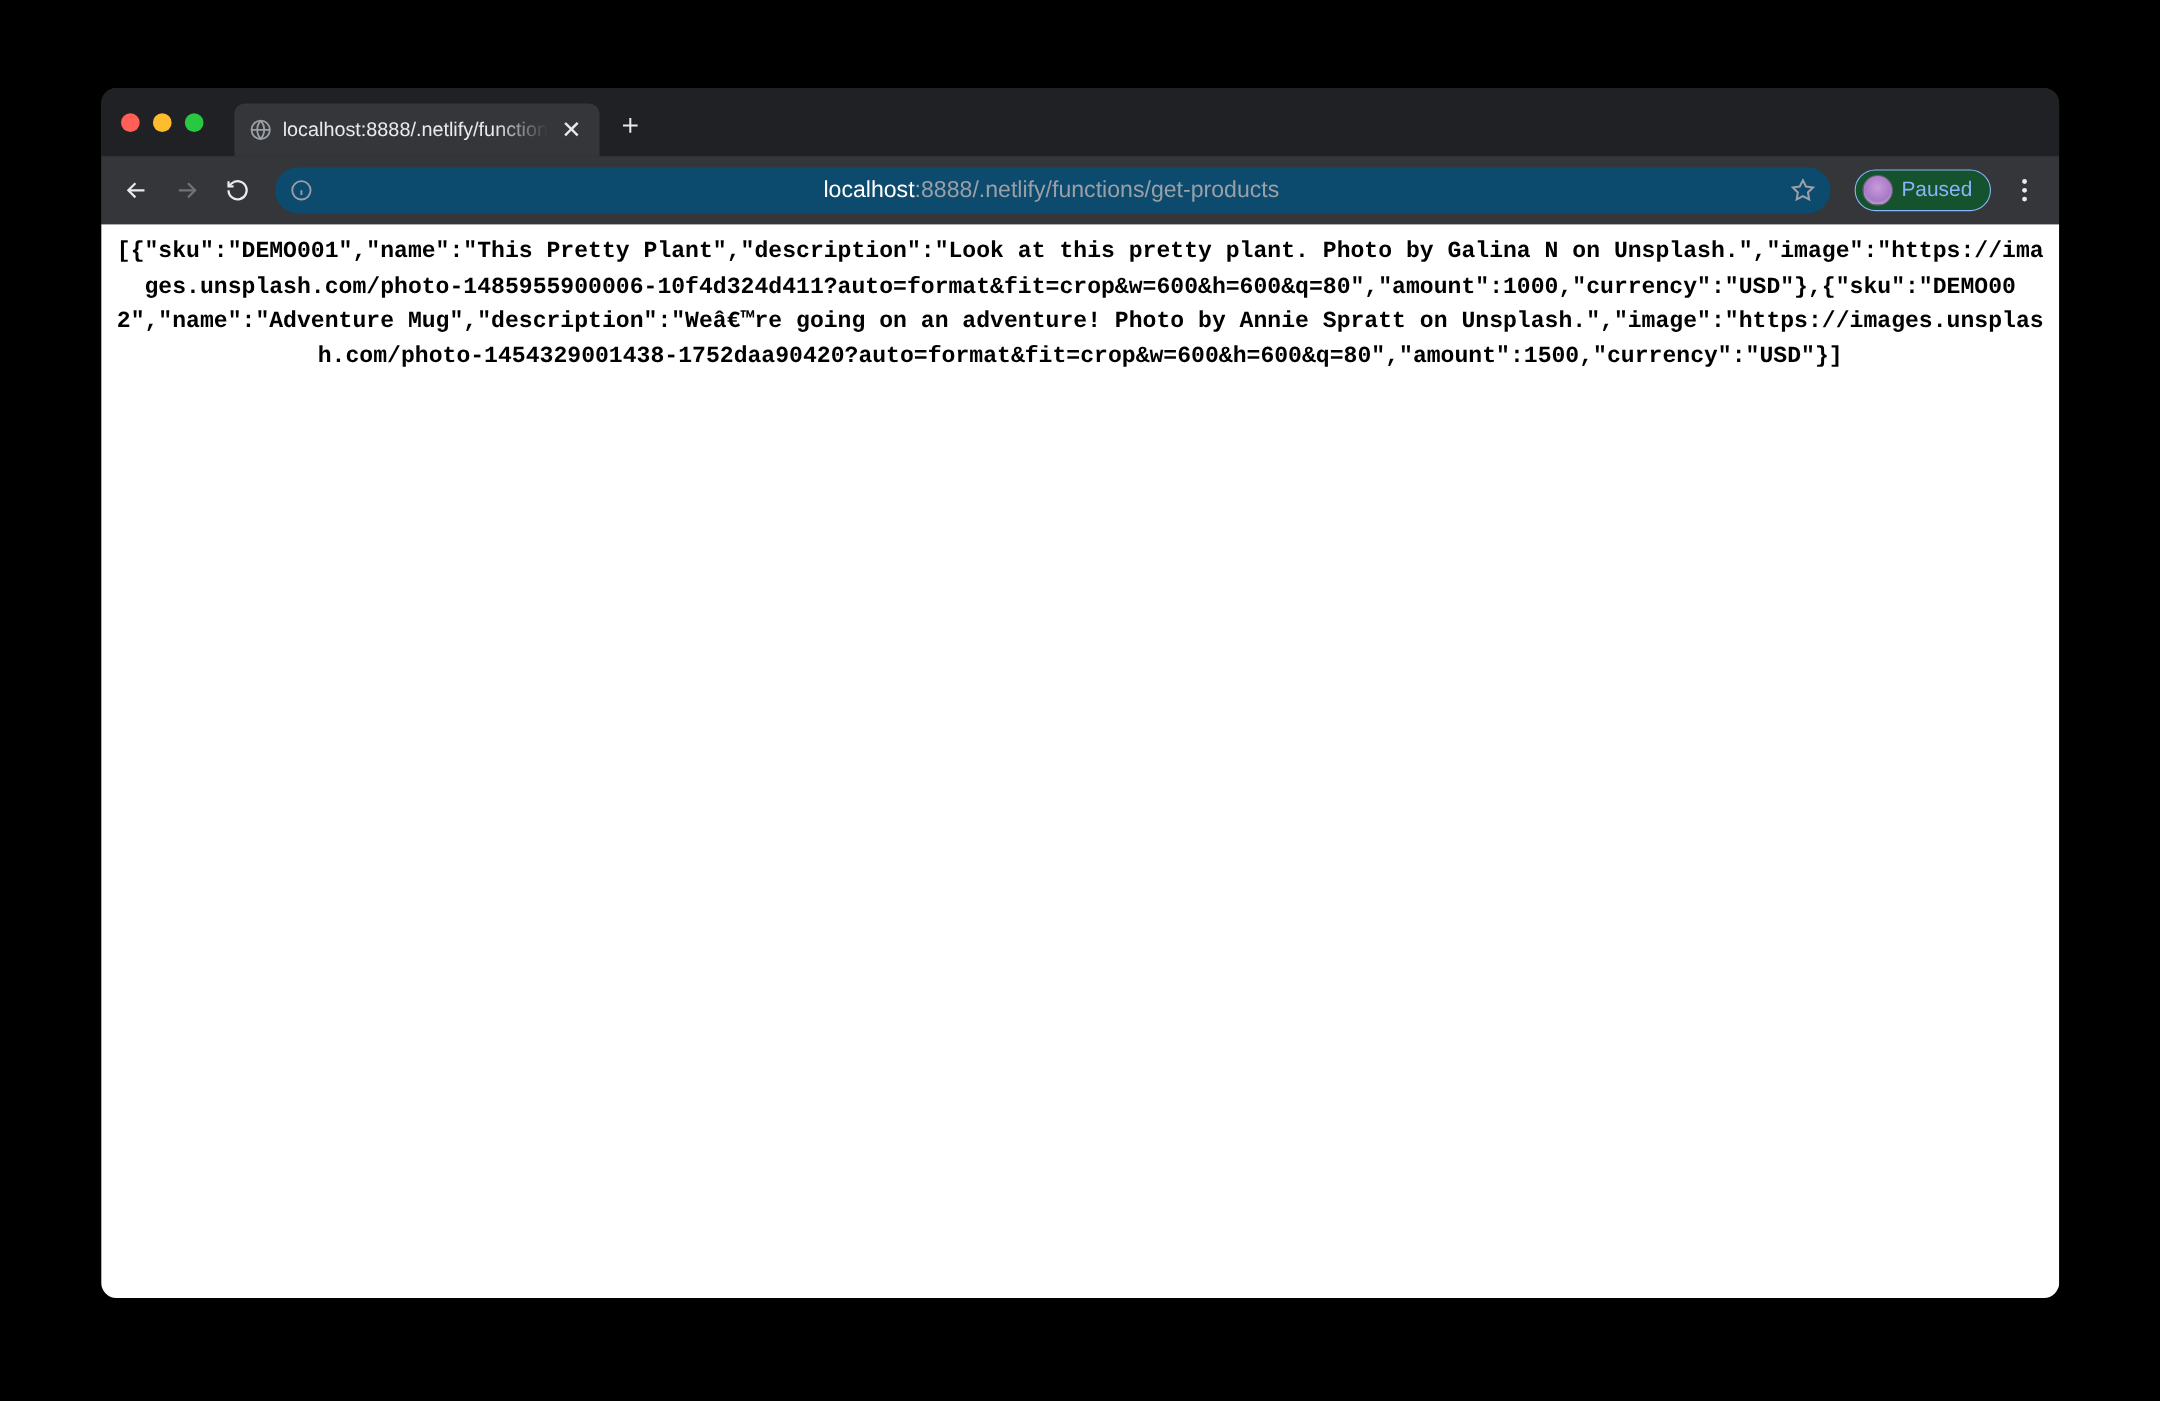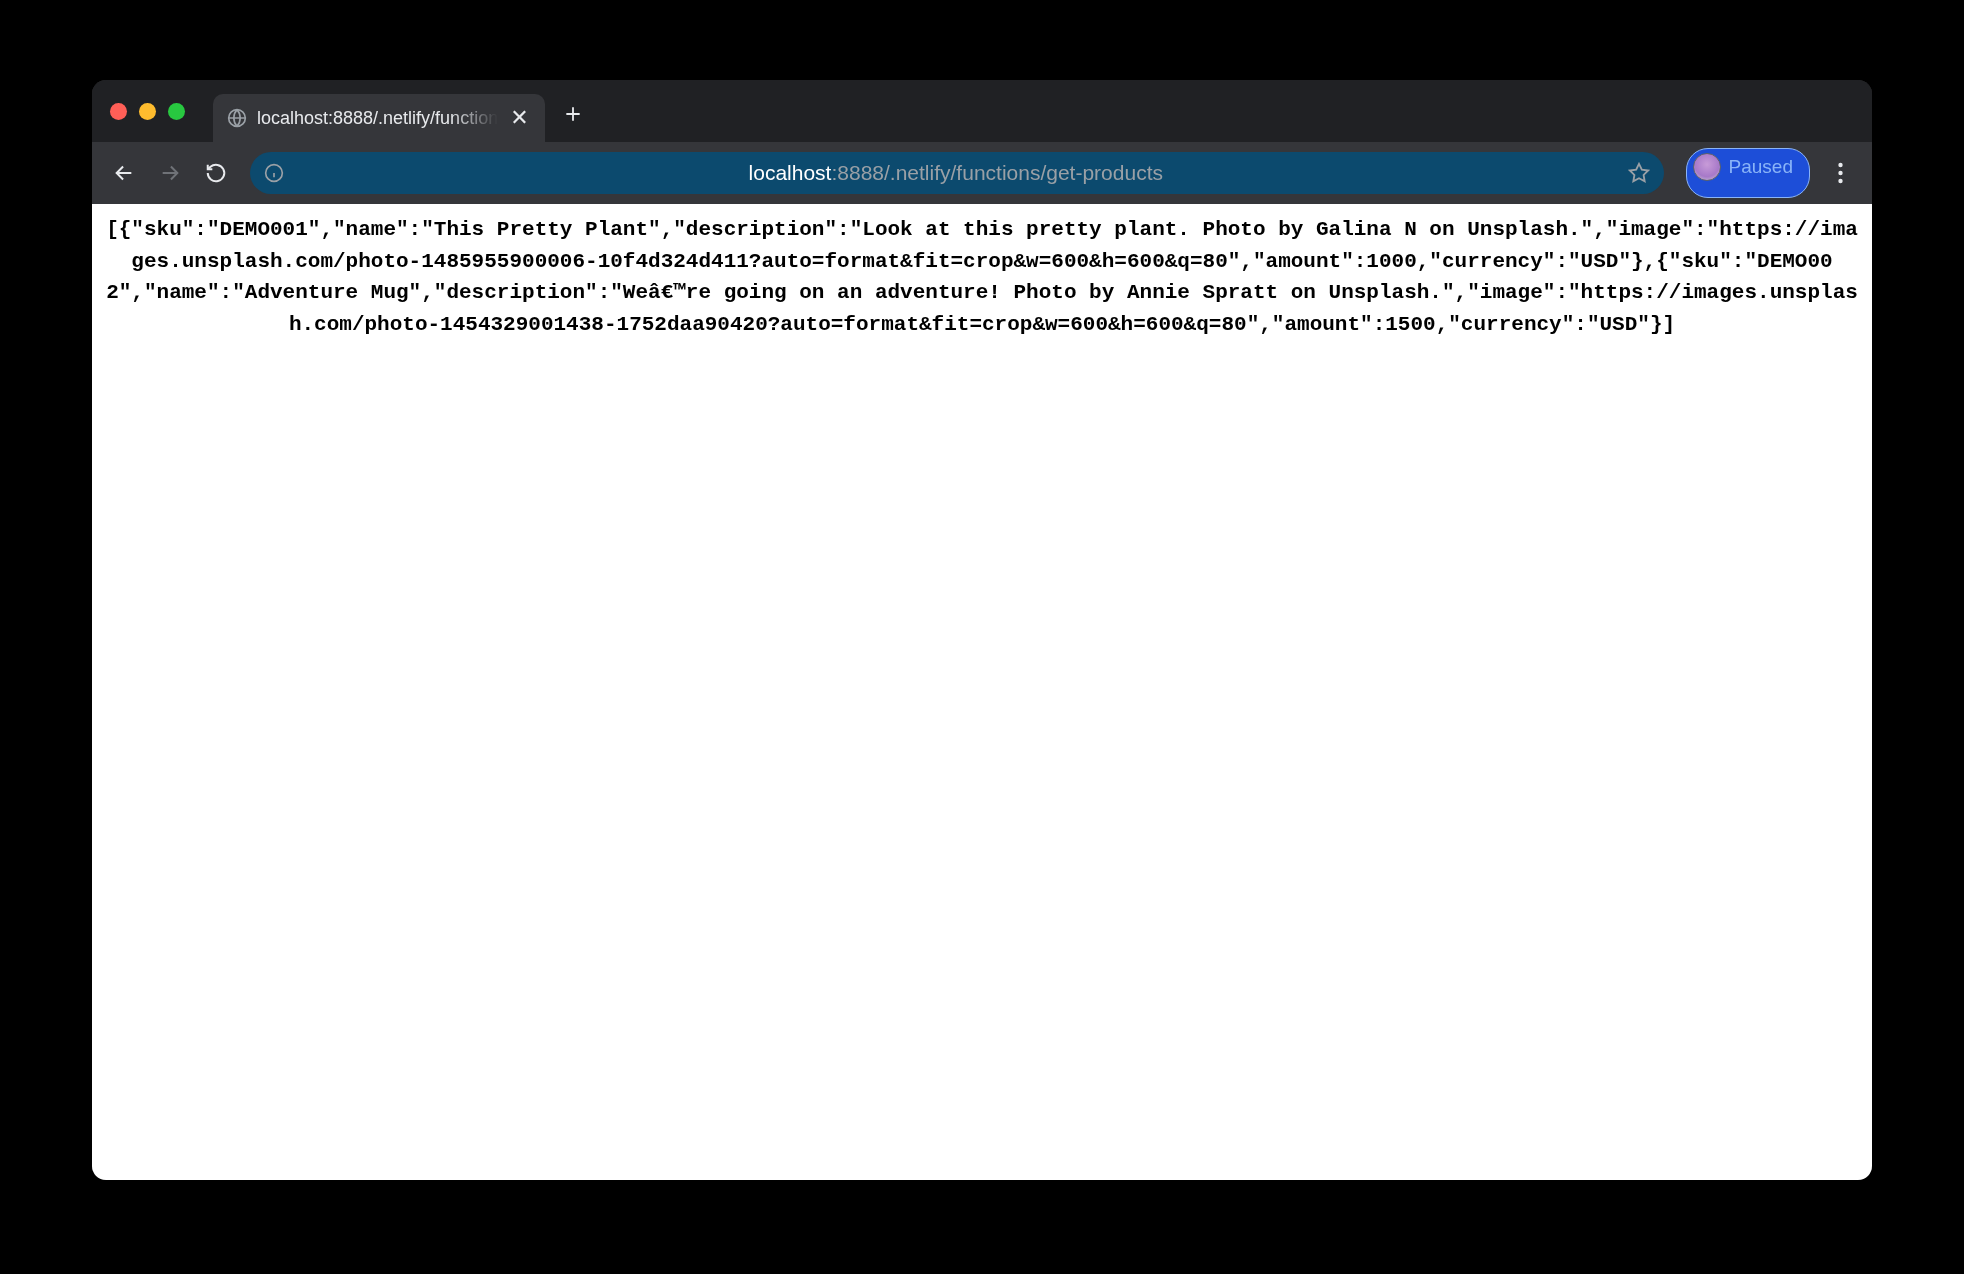--- a/index.html
+++ b/index.html
@@ -137,23 +137,23 @@
       color: #9aa0a6;
       display: flex;
       cursor: pointer;
     }
     .profile-chip {
       display: flex;
       align-items: center;
       gap: 8px;
       border: 1.5px solid #8ab4f8;
       border-radius: 22px;
-      padding: 4px 16px 16px 6px;
+      padding: 4px 16px 4px 6px;
       margin-left: 8px;
-      background: #1d4ed8;
+      background: #14532d;
       cursor: pointer;
     }
     .avatar {
       width: 28px;
       height: 28px;
       border-radius: 50%;
       background: radial-gradient(circle at 50% 40%, #c89bd8 0%, #a779c9 60%, #d0d3d6 100%);
       border: 1px solid #5f6368;
     }
     .profile-label {

